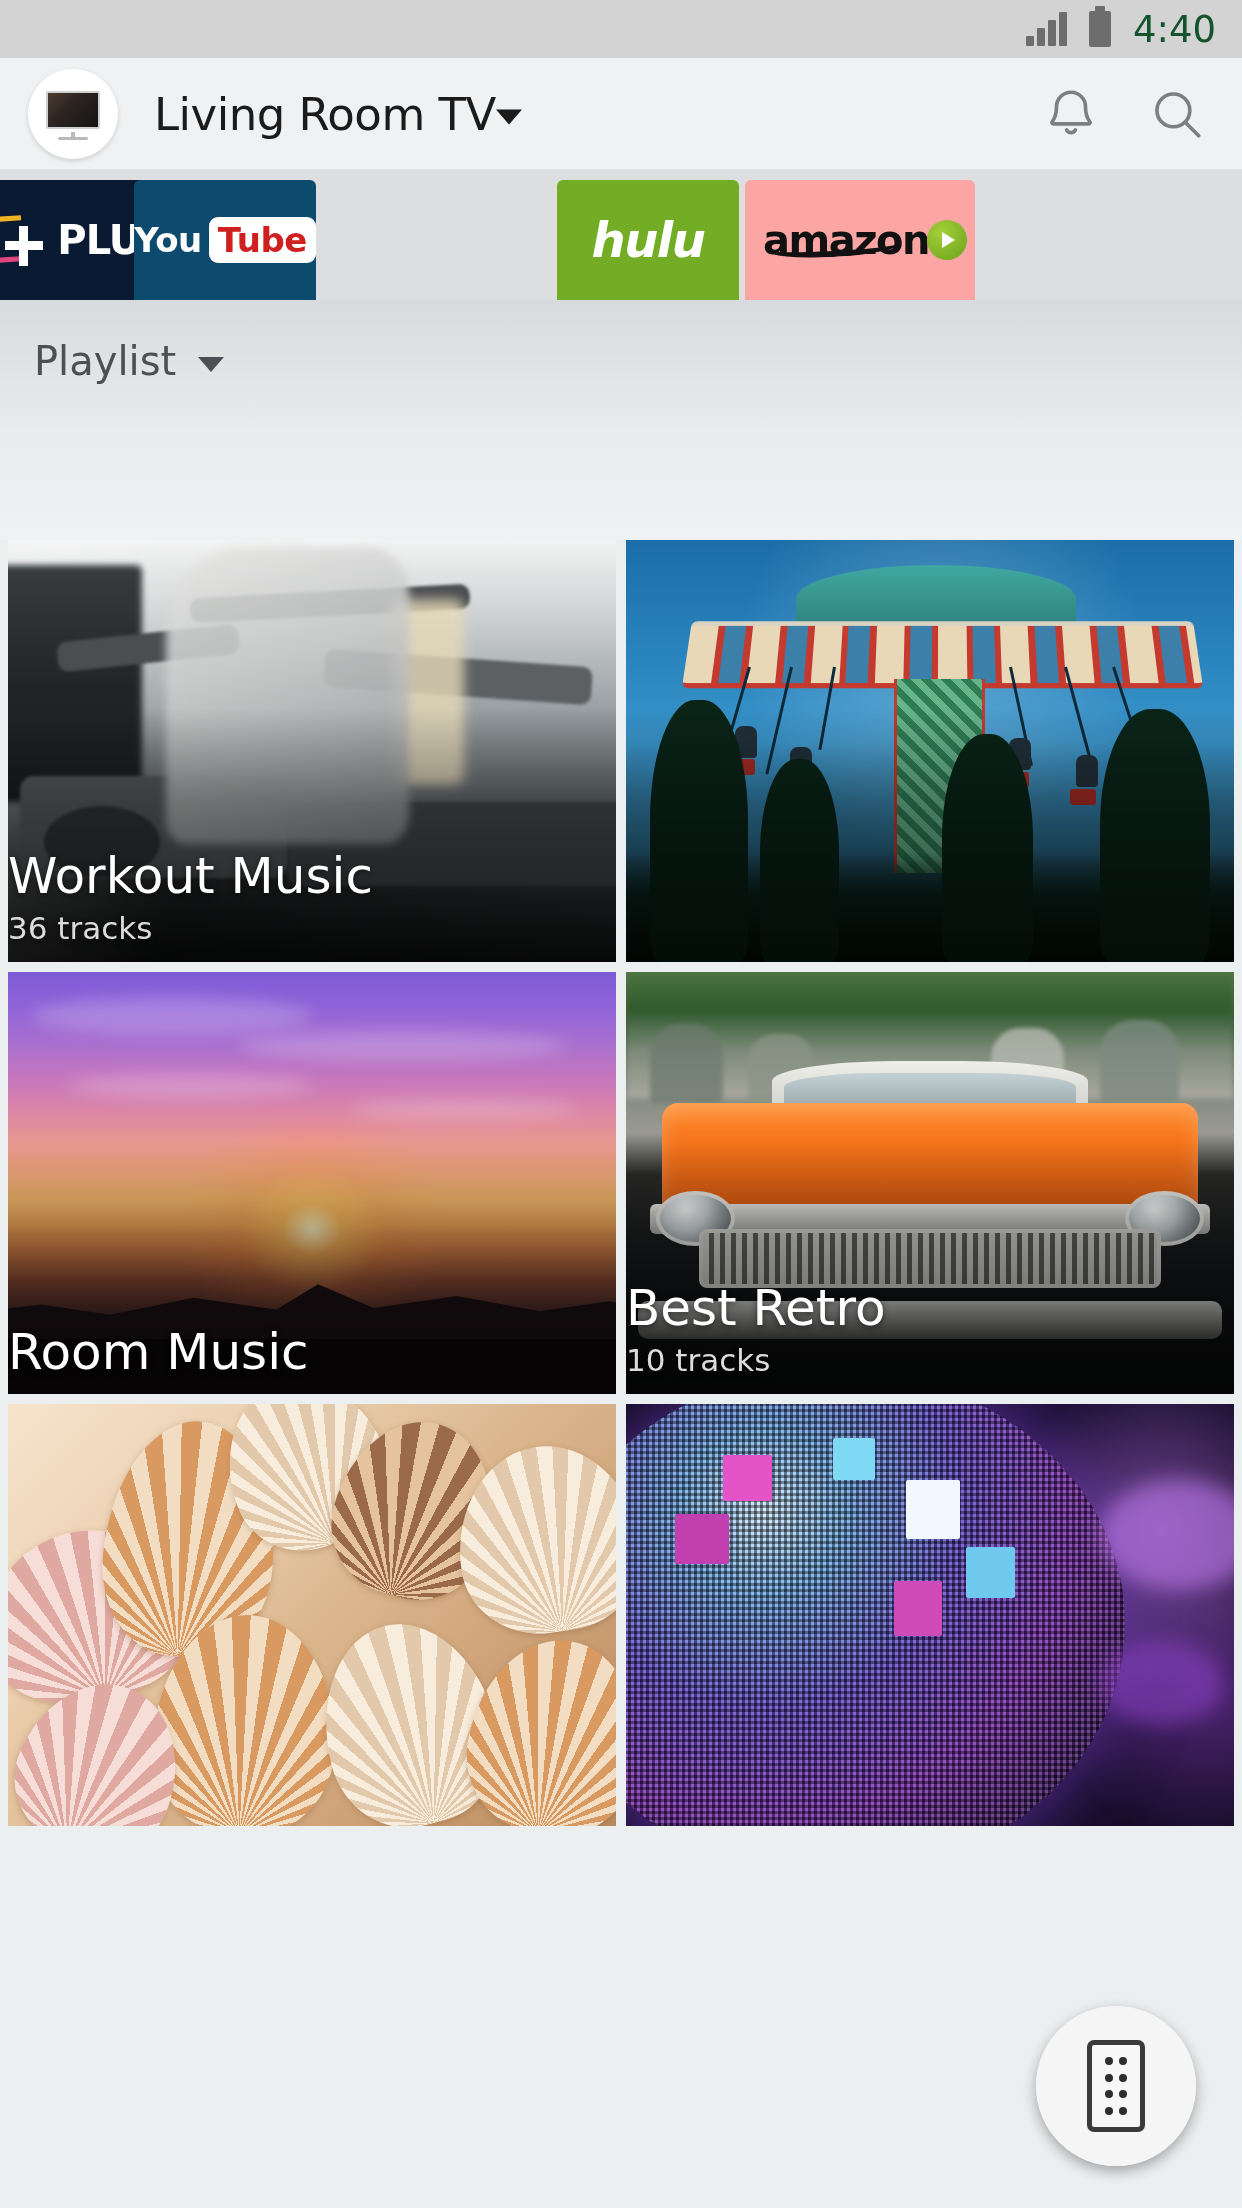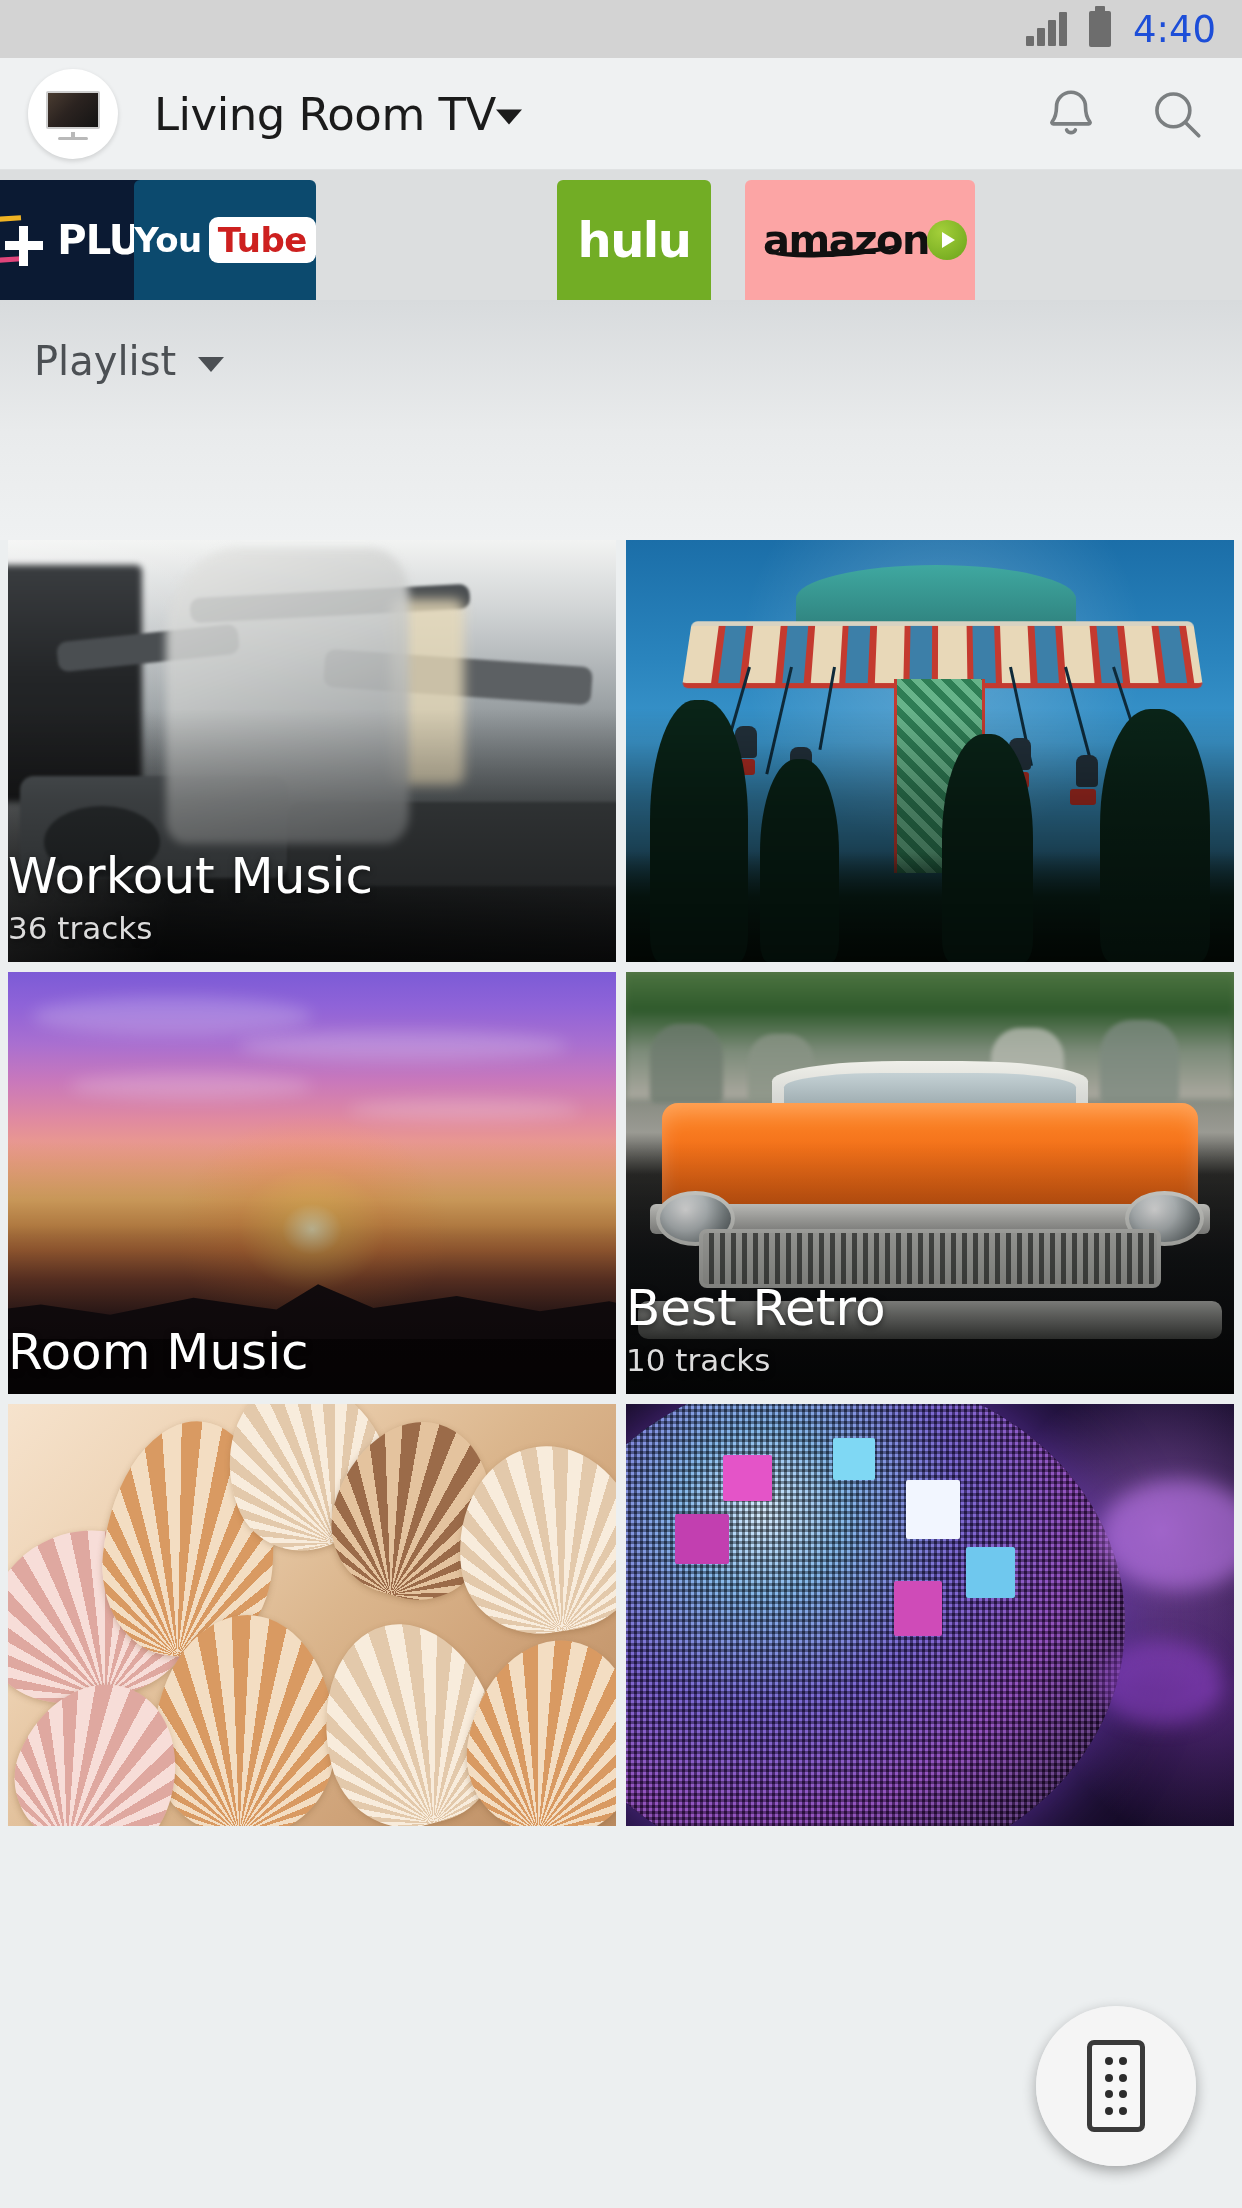--- a/index.html
+++ b/index.html
@@ -20,21 +20,21 @@
     padding-right: 26px; gap: 22px;
   }
   .sig { display: flex; align-items: flex-end; gap: 3px; height: 34px; }
   .sig i { display: block; width: 8px; background: #6d6d6d; border-radius: 1px; }
   .sig i:nth-child(1) { height: 10px; }
   .sig i:nth-child(2) { height: 18px; }
   .sig i:nth-child(3) { height: 26px; }
   .sig i:nth-child(4) { height: 34px; }
   .batt { position: relative; width: 22px; height: 36px; background: #6d6d6d; border-radius: 2px; }
   .batt::before { content: ""; position: absolute; top: -5px; left: 6px; width: 10px; height: 5px; background: #6d6d6d; border-radius: 1px 1px 0 0; }
-  .clock { font-size: 37px; color: #1d4ed8; letter-spacing: 0px; line-height: 1; font-family: "DejaVu Sans", sans-serif; }
+  .clock { font-size: 37px; color: #14532d; letter-spacing: 0px; line-height: 1; font-family: "DejaVu Sans", sans-serif; }
 
   
   .app-header {
     position: absolute; top: 58px; left: 0;
     width: 1242px; height: 112px;
     background: #eff1f2;
     display: flex; align-items: center;
     border-bottom: 1px solid #e0e2e3;
   }
   .tv-avatar {
@@ -99,21 +99,21 @@
   #tab-youtube { left: 134px; width: 182px; background: #0c4a6e; }
   .yt-logo { display: flex; align-items: center; gap: 7px; }
   .yt-you { font-size: 34px; font-weight: 700; color: #ffffff; letter-spacing: -0.5px; }
   .yt-tube-box { background: #ffffff; border-radius: 9px; padding: 3px 9px; }
   .yt-tube { font-size: 34px; font-weight: 700; color: #cd201f; letter-spacing: -0.5px; }
 
   
   #tab-mymusic { left: 327px; width: 218px; background: #33ab61; }
 
   
-  #tab-hulu { left: 557px; width: 154px; background: #72ad25; }
+  #tab-hulu { left: 557px; width: 182px; background: #72ad25; font-style: italic; }
   .hulu-text { font-size: 48px; font-weight: 700; color: #ffffff; letter-spacing: -1.5px; }
 
   
   #tab-amazon { left: 745px; width: 230px; background: #fca5a5; }
   .amz-logo { position: relative; display: flex; align-items: center; padding-left: 10px; }
   .amz-word { font-size: 40px; font-weight: 700; color: #111; letter-spacing: -1.5px; }
   .amz-smile { position: absolute; left: 14px; bottom: 6px; width: 132px; height: 20px; border-bottom: 6px solid #111; border-radius: 0 0 50% 50%; transform: rotate(-3deg); }
   .amz-play { width: 40px; height: 40px; border-radius: 50%; background: radial-gradient(circle at 35% 30%, #a4cf3a, #6aa31a); display: flex; align-items: center; justify-content: center; margin-left: -2px; }
   .amz-play::after { content: ""; width: 0; height: 0; border-left: 13px solid #fff; border-top: 8px solid transparent; border-bottom: 8px solid transparent; margin-left: 4px; }
 

